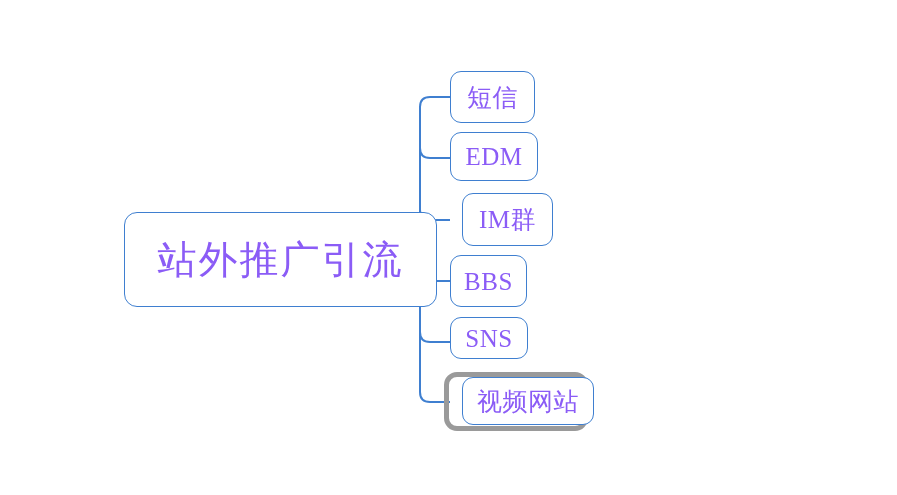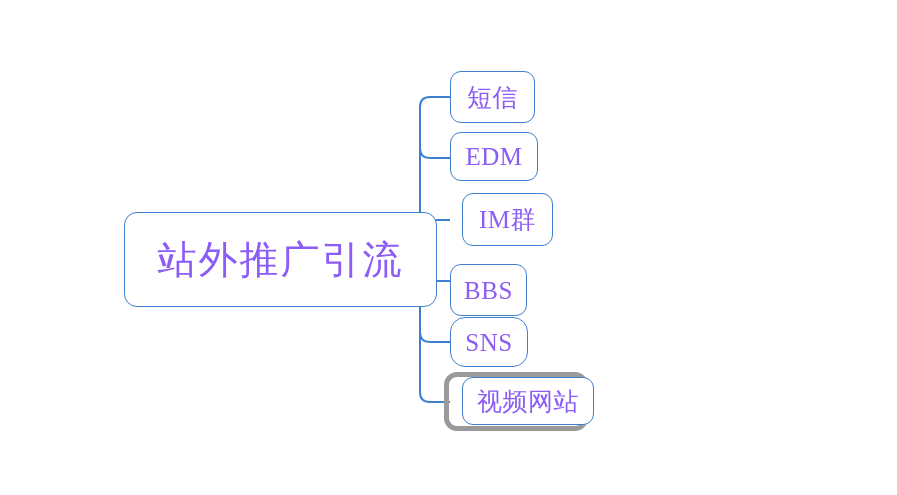--- a/index.html
+++ b/index.html
@@ -62,22 +62,22 @@
   }
 
   .node-child {
     font-size: 25px;
     letter-spacing: 0.5px;
   }
 
   .child-0 { left: 450px; top: 71px;  width: 85px;  height: 52px; }
   .child-1 { left: 450px; top: 132px; width: 88px;  height: 49px; }
   .child-2 { left: 462px; top: 193px; width: 91px;  height: 53px; }
-  .child-3 { left: 450px; top: 255px; width: 77px;  height: 52px; margin-top: 9px; }
-  .child-4 { left: 450px; top: 317px; width: 78px;  height: 50px; border-radius: 15px; }
+  .child-3 { left: 450px; top: 255px; width: 77px;  height: 52px; }
+  .child-4 { left: 450px; top: 317px; width: 78px;  height: 42px; }
   .child-5 { left: 462px; top: 377px; width: 132px; height: 48px; }
 
   
   .selection-frame {
     position: absolute;
     left: 444px;
     top: 372px;
     width: 144px;
     height: 59px;
     box-sizing: border-box;

